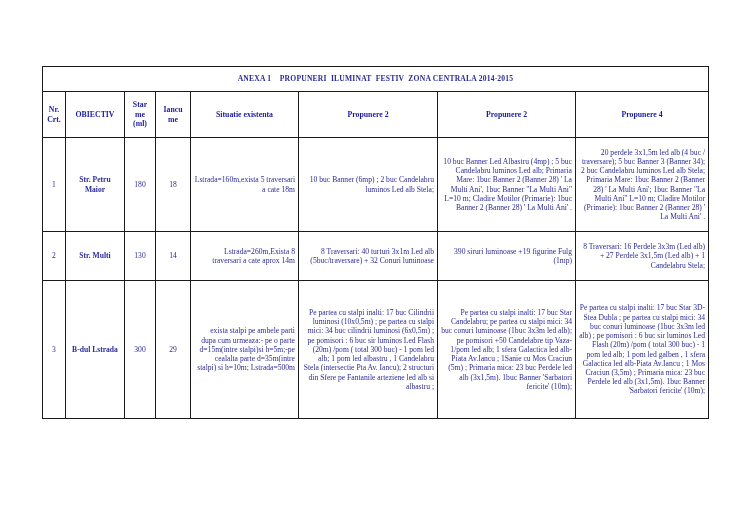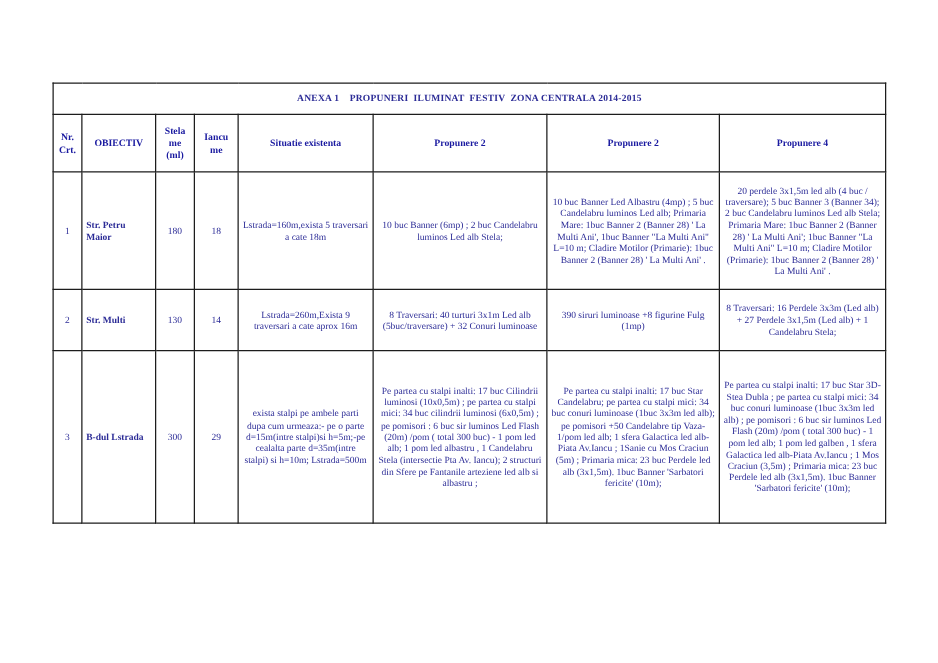--- a/index.html
+++ b/index.html
@@ -55,24 +55,25 @@
   }
   td.c-num {
     text-align: center;
     font-size: 8px;
   }
   td.c-obiectiv {
     font-weight: bold;
     color: #1a1aa0;
     font-size: 7.8px;
     padding-left: 4px;
+    text-align: center;
   }
   td.c-text {
     vertical-align: top;
-    text-align: center;
+    text-align: right;
     padding-top: 2px;
   }
   tr.r1 td { height: 91px; }
   tr.r2 td { height: 46px; }
   tr.r3 td { height: 135px; }
 </style>
 </head>
 <body>
 
 <div class="page">
@@ -88,21 +89,21 @@
       <col style="width:133px">
     </colgroup>
     <tbody>
       <tr>
         <td class="title-cell" colspan="8">ANEXA 1    PROPUNERI  ILUMINAT  FESTIV  ZONA CENTRALA 2014-2015</td>
       </tr>
       <tr class="header-row">
         <th>Nr.
 Crt.</th>
         <th>OBIECTIV</th>
-        <th>Stela
+        <th>Star
 me
 (ml)</th>
         <th>Iancu
 me</th>
         <th>Situatie existenta</th>
         <th>Propunere 2</th>
         <th>Propunere 2</th>
         <th>Propunere 4</th>
       </tr>
       <tr class="r1">
@@ -113,23 +114,23 @@
         <td class="c-text">Lstrada=160m,exista 5 traversari a cate 18m</td>
         <td class="c-text">10 buc  Banner (6mp)  ;  2 buc Candelabru luminos  Led alb Stela;</td>
         <td class="c-text">10 buc Banner Led Albastru (4mp) ;  5 buc Candelabru luminos Led alb; Primaria Mare:  1buc Banner 2 (Banner 28) ' La Multi Ani', 1buc Banner "La Multi Ani" L=10 m;  Cladire Motilor (Primarie):  1buc Banner 2 (Banner 28) ' La Multi Ani' .</td>
         <td class="c-text">20 perdele 3x1,5m led alb (4 buc / traversare); 5 buc Banner 3 (Banner 34);  2 buc Candelabru luminos  Led alb Stela; Primaria Mare:  1buc Banner 2 (Banner 28) ' La Multi Ani'; 1buc Banner "La Multi Ani" L=10 m;  Cladire Motilor (Primarie):  1buc Banner 2 (Banner 28) ' La Multi Ani' .</td>
       </tr>
       <tr class="r2">
         <td class="c-num">2</td>
         <td class="c-obiectiv">Str. Multi</td>
         <td class="c-num">130</td>
         <td class="c-num">14</td>
-        <td class="c-text">Lstrada=260m,Exista 9 traversari a cate aprox 16m</td>
+        <td class="c-text">Lstrada=260m,Exista 8 traversari a cate aprox 14m</td>
         <td class="c-text">8 Traversari:  40 turturi 3x1m Led alb (5buc/traversare)  + 32 Conuri luminoase</td>
-        <td class="c-text">390 siruri  luminoase +8 figurine Fulg (1mp)</td>
+        <td class="c-text">390 siruri  luminoase +19 figurine Fulg (1mp)</td>
         <td class="c-text">8 Traversari: 16 Perdele 3x3m (Led alb) + 27 Perdele 3x1,5m (Led alb) + 1 Candelabru Stela;</td>
       </tr>
       <tr class="r3">
         <td class="c-num">3</td>
         <td class="c-obiectiv">B-dul Lstrada</td>
         <td class="c-num">300</td>
         <td class="c-num">29</td>
         <td class="c-text">exista stalpi pe ambele parti dupa cum urmeaza:- pe o parte d=15m(intre stalpi)si h=5m;-pe cealalta parte d=35m(intre stalpi) si h=10m; Lstrada=500m</td>
         <td class="c-text">Pe partea cu stalpi inalti: 17 buc Cilindrii luminosi (10x0,5m)  ;  pe partea cu stalpi mici:  34 buc cilindrii luminosi (6x0,5m)   ; pe pomisori : 6 buc sir luminos Led Flash (20m) /pom  ( total 300 buc) - 1 pom  led alb; 1 pom led albastru , 1 Candelabru Stela  (intersectie Pta Av. Iancu); 2 structuri  din Sfere pe Fantanile arteziene led alb si albastru ;</td>
         <td class="c-text">Pe partea cu stalpi inalti: 17 buc Star Candelabru; pe partea cu stalpi mici:  34 buc conuri luminoase (1buc 3x3m led alb);  pe pomisori +50 Candelabre tip Vaza- 1/pom led alb;  1 sfera Galactica led alb-Piata Av.Iancu ; 1Sanie cu Mos Craciun (5m) ;  Primaria mica: 23 buc Perdele led alb (3x1,5m).  1buc Banner 'Sarbatori fericite' (10m);</td>

